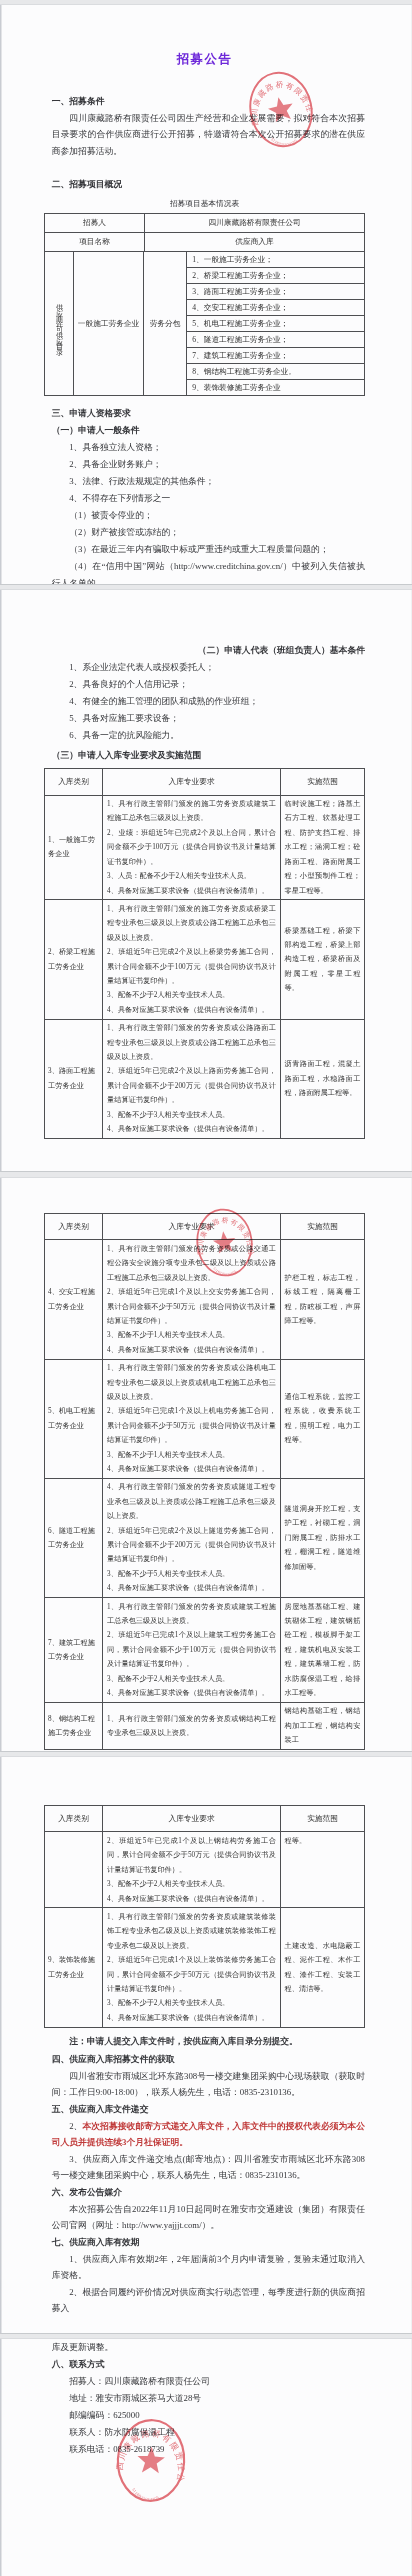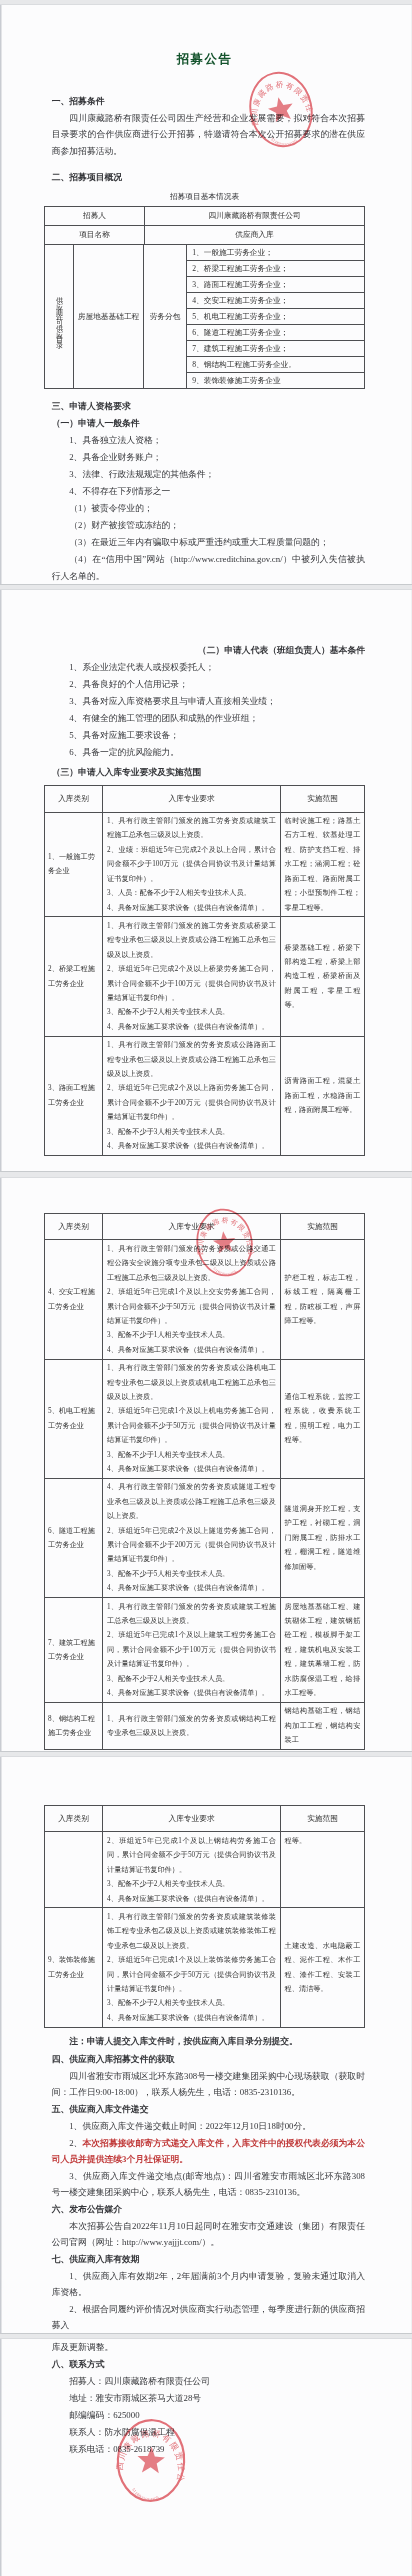--- a/index.html
+++ b/index.html
@@ -3,21 +3,21 @@
 <meta charset="utf-8">
 <style>
   html,body{margin:0;padding:0;background:#e7e8ea;}
   .canvas{position:relative;width:412px;height:2915px;background:#e7e8ea;
           font-family:"Liberation Serif","DejaVu Serif",serif;color:#35363a;}
   .page{position:absolute;left:0;width:412px;box-sizing:border-box;
         background:#fcfcfd;border-top:0.5px solid #dadcdf;border-bottom:0.5px solid #c7cacd;
         box-shadow:inset 1.5px 0 0 #c9ccd2, inset -0.5px 0 0 #e3e4e7;
         padding:0 47px 0 44px;overflow:hidden;}
   .doc-title{font-size:12.4px;font-weight:bold;text-align:center;letter-spacing:1.5px;
-             line-height:15.5px;margin:47px 0 0;color:#14532d;}
+             line-height:15.5px;margin:47px 0 0;color:#6d28d9;}
   .h{font-weight:bold;font-size:8.8px;line-height:17px;margin:0 0 0 7.7px;}
   .para{font-size:8.8px;line-height:16.5px;text-align:justify;text-indent:17.5px;margin:0 0 0 7.7px;}
   .para0{text-indent:0;}
   .item{font-size:8.8px;line-height:17px;text-indent:17.5px;margin:0 0 0 7.7px;text-align:justify;}
   .caption{font-size:7.7px;text-align:center;line-height:15.5px;margin:3.1px 0 1px;}
   table{border-collapse:collapse;width:100%;color:#333;table-layout:fixed;}
   .t1 td{border:0.5px solid #4e4f52;font-size:7.7px;}
   .t1top td{height:16px;text-align:center;}
   .t1 .vcell{writing-mode:vertical-rl;text-orientation:upright;letter-spacing:5.7px;
              text-align:center;font-size:7.2px;padding:3.1px 0;}
@@ -36,21 +36,21 @@
 </style>
 </head>
 <body>
 
 <div class="canvas">
 
   <div class="page" style="top:4.1px;height:581px;">
     <div class="doc-title">招募公告</div>
     <div class="h" style="margin-top:25px;">一、招募条件</div>
     <div class="para">四川康藏路桥有限责任公司因生产经营和企业发展需要，拟对符合本次招募目录要求的合作供应商进行公开招募，特邀请符合本次公开招募要求的潜在供应商参加招募活动。</div>
-    <div class="h" style="margin-top:10px;">二、招募项目概况</div>
+    <div class="h" style="margin-top:17px;">二、招募项目概况</div>
     <div class="caption">招募项目基本情况表</div>
 
     <table class="t1 t1top" style="margin-bottom:-0.5px;">
       <colgroup>
           <col style="width:100px;">
           <col>
         </colgroup>
       <tbody>
           <tr>
         <td>招募人</td>
@@ -65,21 +65,21 @@
     <table class="t1">
       <colgroup>
           <col style="width:29px;">
           <col style="width:70px;">
           <col style="width:43px;">
           <col>
         </colgroup>
       <tbody>
           <tr>
         <td class="vcell" rowspan="9">供应商许可供应目录</td>
-        <td class="ccell" rowspan="9">房屋地基基础工程</td>
+        <td class="ccell" rowspan="9">一般施工劳务企业</td>
         <td class="ccell" rowspan="9">劳务分包</td>
         <td class="icell">1、一般施工劳务企业；</td>
       </tr>
       <tr>
             <td class="icell">2、桥梁工程施工劳务企业；</td>
           </tr>
       <tr>
             <td class="icell">3、路面工程施工劳务企业；</td>
           </tr>
       <tr>
@@ -112,21 +112,20 @@
     <div class="item">（1）被责令停业的；</div>
     <div class="item">（2）财产被接管或冻结的；</div>
     <div class="item">（3）在最近三年内有骗取中标或严重违约或重大工程质量问题的；</div>
     <div class="item">（4）在“信用中国”网站（http://www.creditchina.gov.cn/）中被列入失信被执行人名单的。</div>
   </div>
 
   <div class="page" style="top:589px;height:583px;">
     <div class="h" style="margin-top:52px;text-align:right;">（二）申请人代表（班组负责人）基本条件</div>
     <div class="item">1、系企业法定代表人或授权委托人；</div>
     <div class="item">2、具备良好的个人信用记录；</div>
-    <div class="item">3、具备对应入库资格要求且与申请人直接相关业绩；</div>
     <div class="item">4、有健全的施工管理的团队和成熟的作业班组；</div>
     <div class="item">5、具备对应施工要求设备；</div>
     <div class="item">6、具备一定的抗风险能力。</div>
     <div class="h" style="margin-top:3.1px;">（三）申请人入库专业要求及实施范围</div>
 
     <table class="t2" style="margin-top:4.1px;">
       <colgroup>
           <col style="width:58px;">
           <col style="width:178px;">
           <col>
@@ -267,21 +266,20 @@
         </td>
         <td class="scope">土建改造、水电隐蔽工程、泥作工程、木作工程、漆作工程、安装工程、清洁等。</td>
       </tr>
     </tbody>
       </table>
 
     <div class="item note" style="margin-top:5.2px;">注：申请人提交入库文件时，按供应商入库目录分别提交。</div>
     <div class="h" style="margin-top:1px;">四、供应商入库招募文件的获取</div>
     <div class="para">四川省雅安市雨城区北环东路308号一楼交建集团采购中心现场获取（获取时间：工作日9:00-18:00），联系人杨先生，电话：0835-2310136。</div>
     <div class="h">五、供应商入库文件递交</div>
-    <div class="item">1、供应商入库文件递交截止时间：2022年12月10日18时00分。</div>
     <div class="para"><span>2、</span><span class="red note">本次招募接收邮寄方式递交入库文件，入库文件中的授权代表必须为本公司人员并提供连续3个月社保证明。</span></div>
     <div class="para">3、供应商入库文件递交地点(邮寄地点)：四川省雅安市雨城区北环东路308号一楼交建集团采购中心，联系人杨先生，电话：0835-2310136。</div>
     <div class="h">六、发布公告媒介</div>
     <div class="para">本次招募公告自2022年11月10日起同时在雅安市交通建设（集团）有限责任公司官网（网址：http://www.yajjjt.com/）。</div>
     <div class="h">七、供应商入库有效期</div>
     <div class="para">1、供应商入库有效期2年，2年届满前3个月内申请复验，复验未通过取消入库资格。</div>
     <div class="para">2、根据合同履约评价情况对供应商实行动态管理，每季度进行新的供应商招募入</div>
   </div>
 
   <div class="page" style="top:2338px;height:252px;">

